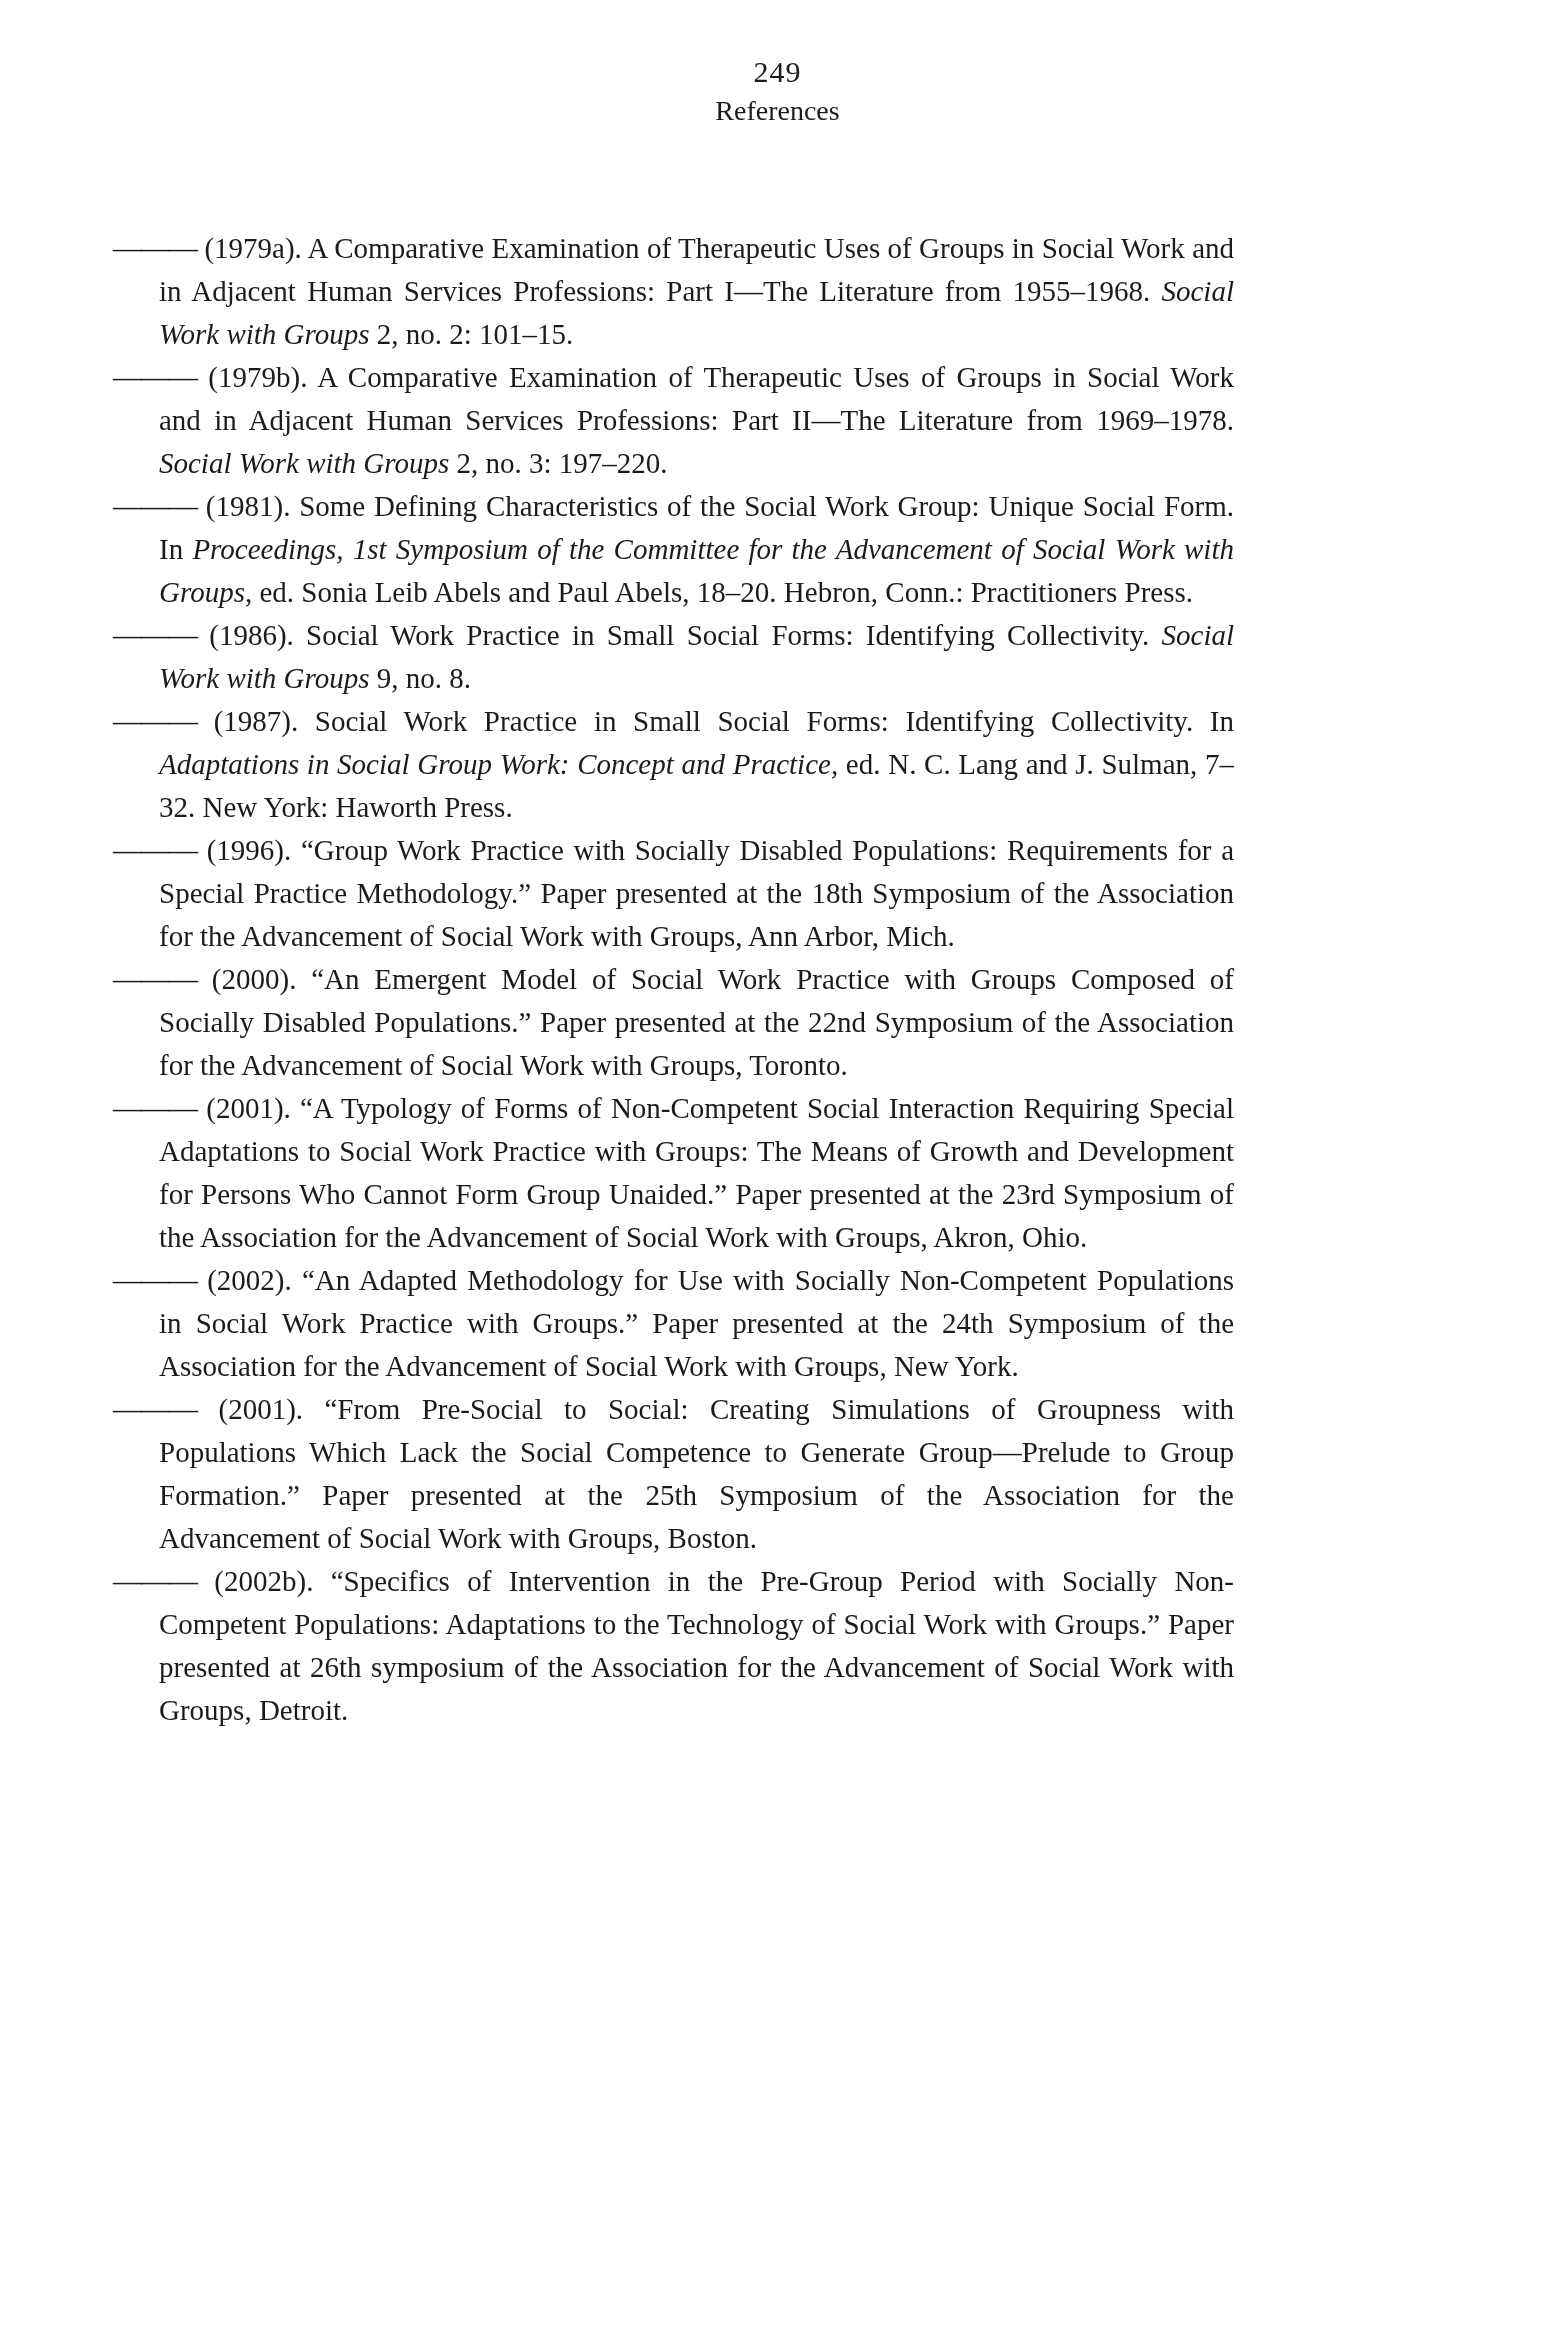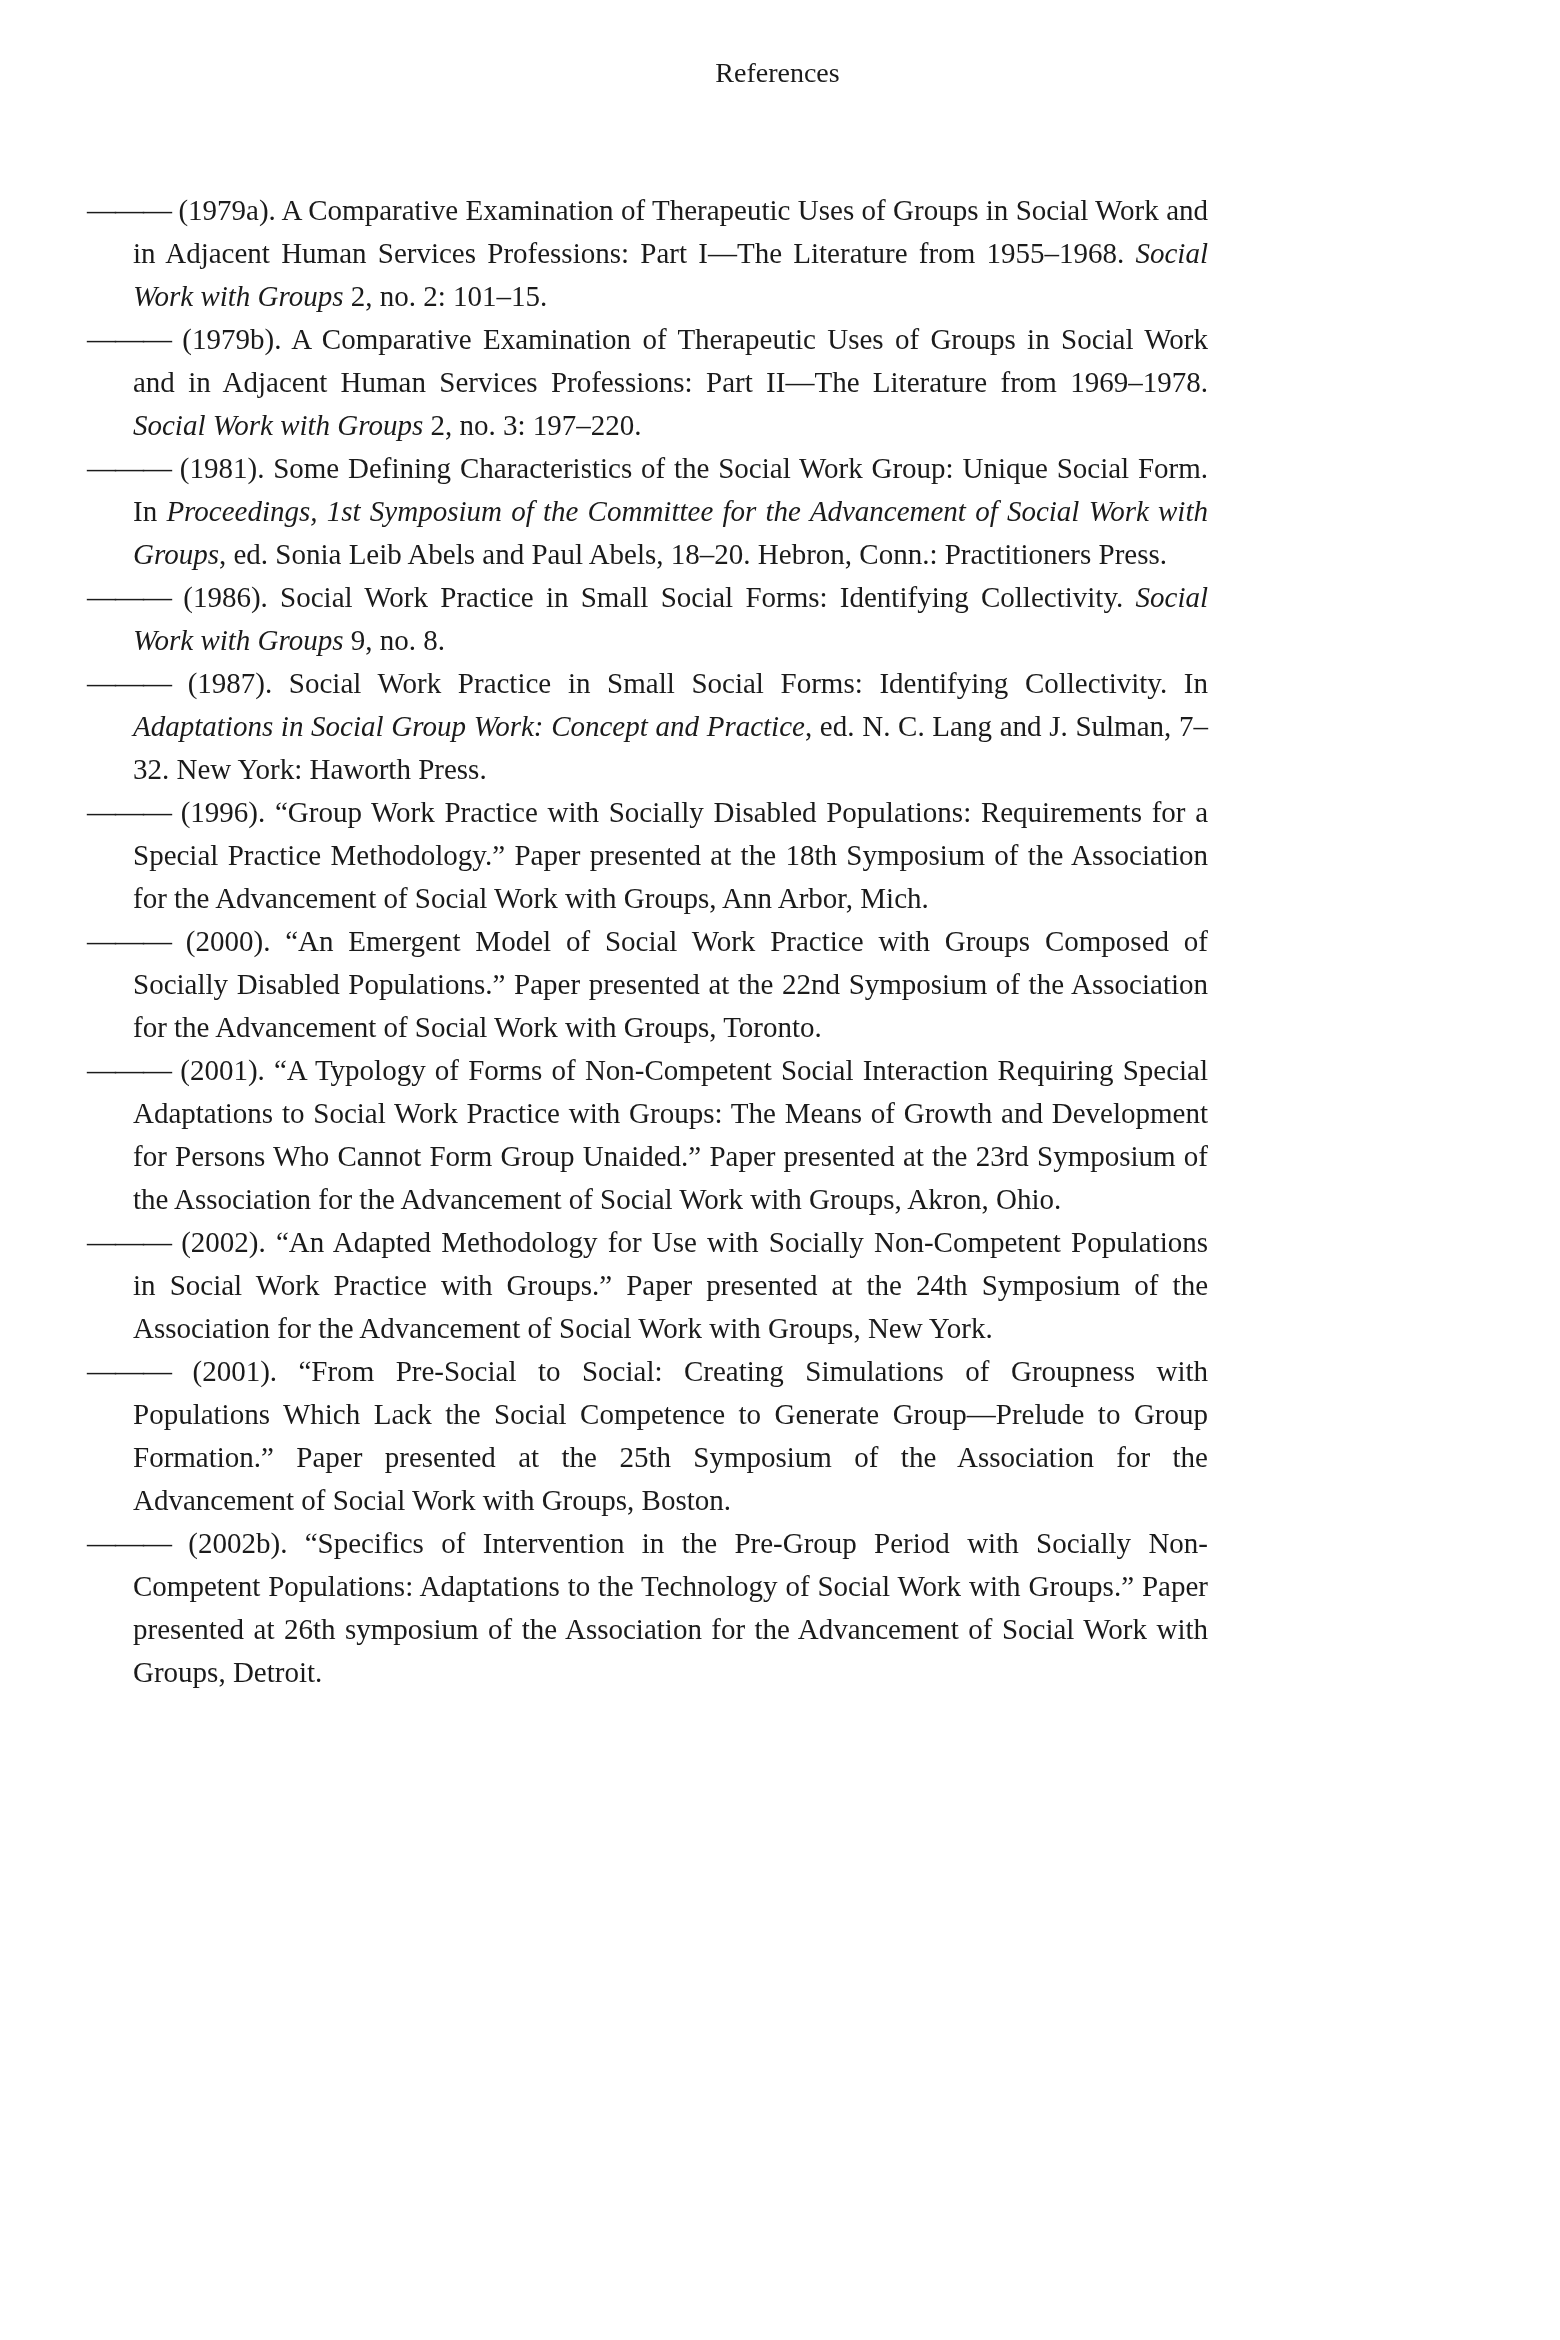--- a/index.html
+++ b/index.html
@@ -30,21 +30,21 @@
   .page-number {
     font-size: 30px;
     line-height: 38px;
     letter-spacing: 1px;
   }
   .running-head {
     font-size: 28px;
     line-height: 40px;
   }
   .refs {
-    margin: 96px 0 0 87px;
+    margin: 96px 0 0 113px;
     width: 1121px;
   }
   .ref-entry {
     margin: 0;
     padding-left: 46px;
     text-indent: -46px;
     font-size: 29px;
     line-height: 43px;
     text-align: justify;
     text-justify: inter-word;
@@ -54,20 +54,21 @@
   }
   .author-dash {
     letter-spacing: -1px;
   }
 </style>
 </head>
 <body>
 
 <div class="page">
   <div class="header">
+    <div class="page-number">249</div>
     <div class="running-head">References</div>
   </div>
 
   <div class="refs">
       <p class="ref-entry"><span class="author-dash">———</span> <span>(1979a). A Comparative Examination of Therapeutic Uses of Groups in Social Work and in Adjacent Human Services Professions: Part I—The Literature from 1955–1968. </span><em>Social Work with Groups</em><span> 2, no. 2: 101–15.</span></p>
       <p class="ref-entry"><span class="author-dash">———</span> <span>(1979b). A Comparative Examination of Therapeutic Uses of Groups in Social Work and in Adjacent Human Services Professions: Part II—The Literature from 1969–1978. </span><em>Social Work with Groups</em><span> 2, no. 3: 197–220.</span></p>
       <p class="ref-entry"><span class="author-dash">———</span> <span>(1981). Some Defining Characteristics of the Social Work Group: Unique Social Form. In </span><em>Proceedings, 1st Symposium of the Committee for the Advancement of Social Work with Groups</em><span>, ed. Sonia Leib Abels and Paul Abels, 18–20. Hebron, Conn.: Practitioners Press.</span></p>
       <p class="ref-entry"><span class="author-dash">———</span> <span>(1986). Social Work Practice in Small Social Forms: Identifying Collectivity. </span><em>Social Work with Groups</em><span> 9, no. 8.</span></p>
       <p class="ref-entry"><span class="author-dash">———</span> <span>(1987). Social Work Practice in Small Social Forms: Identifying Collectivity. In </span><em>Adaptations in Social Group Work: Concept and Practice</em><span>, ed. N. C. Lang and J. Sulman, 7–32. New York: Haworth Press.</span></p>
       <p class="ref-entry"><span class="author-dash">———</span> <span>(1996). “Group Work Practice with Socially Disabled Populations: Requirements for a Special Practice Methodology.” Paper presented at the 18th Symposium of the Association for the Advancement of Social Work with Groups, Ann Arbor, Mich.</span></p>

